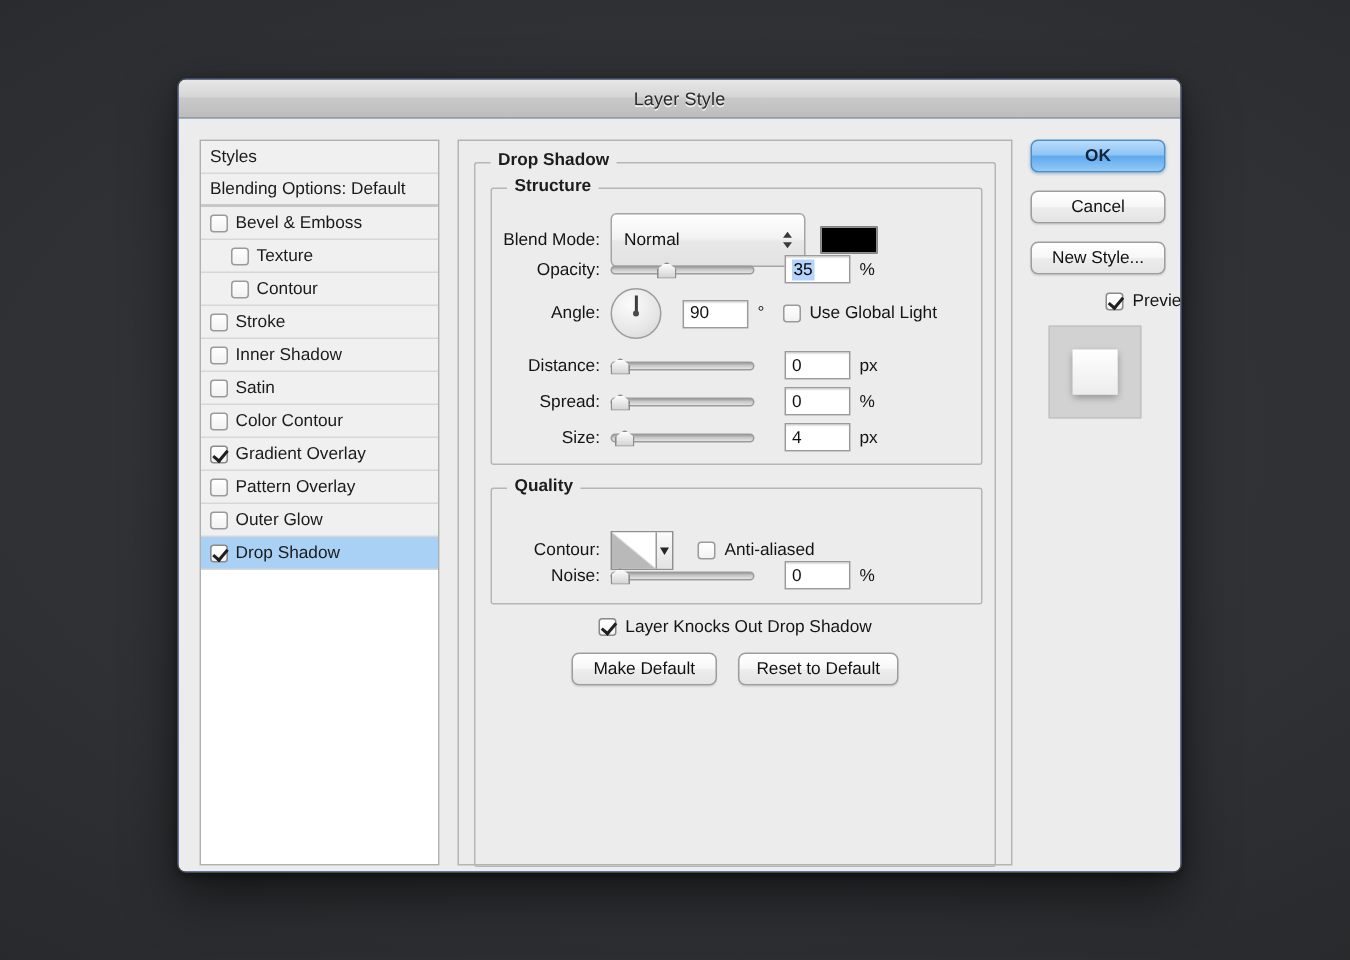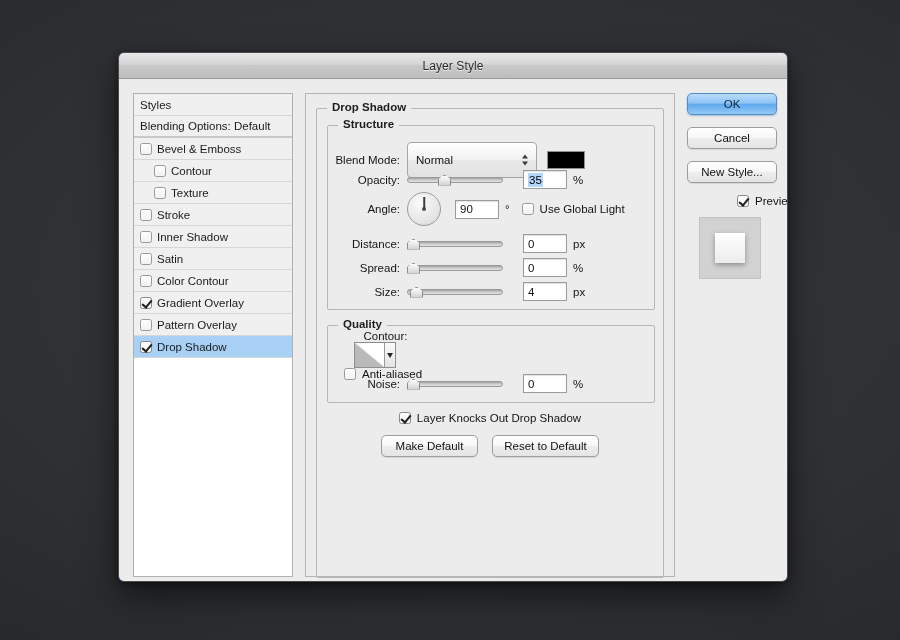--- a/index.html
+++ b/index.html
@@ -270,20 +270,21 @@
     display: flex; align-items: center; justify-content: center;
     font-size: 11.5px;
     color: #111;
     user-select: none;
   }
   .pbtn.primary {
     background: linear-gradient(to bottom, #b9dcfb 0%, #8fc4f6 45%, #5fa9ee 52%, #93c9f6 100%);
     border-color: #4f8fc4;
     color: #10243a;
     box-shadow: 0 1px 2px rgba(30,90,160,.35);
+    font-weight: bold;
   }
 
   
   .right-col {
     position: absolute;
     left: 568px; top: 14px;
     width: 90px;
   }
   .right-col .pbtn { width: 90px; margin-bottom: 12px; }
   .preview-check {
@@ -324,25 +325,25 @@
       <div class="style-row sep">
         <span>Blending Options: Default</span>
       </div>
       <div id="style-items">
           <div class="style-row">
             <span class="cb"></span>
             <span class="lbl">Bevel &amp; Emboss</span>
           </div>
           <div class="style-row indent">
             <span class="cb"></span>
+            <span class="lbl">Texture</span>
+          </div>
+          <div class="style-row indent">
+            <span class="cb"></span>
             <span class="lbl">Contour</span>
-          </div>
-          <div class="style-row indent">
-            <span class="cb"></span>
-            <span class="lbl">Texture</span>
           </div>
           <div class="style-row">
             <span class="cb"></span>
             <span class="lbl">Stroke</span>
           </div>
           <div class="style-row">
             <span class="cb"></span>
             <span class="lbl">Inner Shadow</span>
           </div>
           <div class="style-row">
@@ -353,20 +354,24 @@
             <span class="cb"></span>
             <span class="lbl">Color Contour</span>
           </div>
           <div class="style-row">
             <span class="cb checked"></span>
             <span class="lbl">Gradient Overlay</span>
           </div>
           <div class="style-row">
             <span class="cb"></span>
             <span class="lbl">Pattern Overlay</span>
+          </div>
+          <div class="style-row">
+            <span class="cb"></span>
+            <span class="lbl">Outer Glow</span>
           </div>
           <div class="style-row selected">
             <span class="cb checked"></span>
             <span class="lbl">Drop Shadow</span>
           </div>
         </div>
     </div>
 
     <div class="main-panel">
 
@@ -446,21 +451,21 @@
             <div class="numfield">
               <span class="val">4</span>
             </div>
             <span class="unit">px</span>
           </div>
         </div>
 
         <div class="group group-quality">
           <span class="glabel">Quality</span>
 
-          <div class="row" style="left:0; top:4px;flex-direction:column;">
+          <div class="row" style="left:0; top:28px;">
             <span class="rlabel">Contour:</span>
             <div class="contour">
               <div class="grad"></div>
               <div class="btn"></div>
             </div>
             <span class="inline-check" style="margin-left:16px;">
               <span class="cb"></span>
               <span class="lbl">Anti-aliased</span>
             </span>
           </div>

